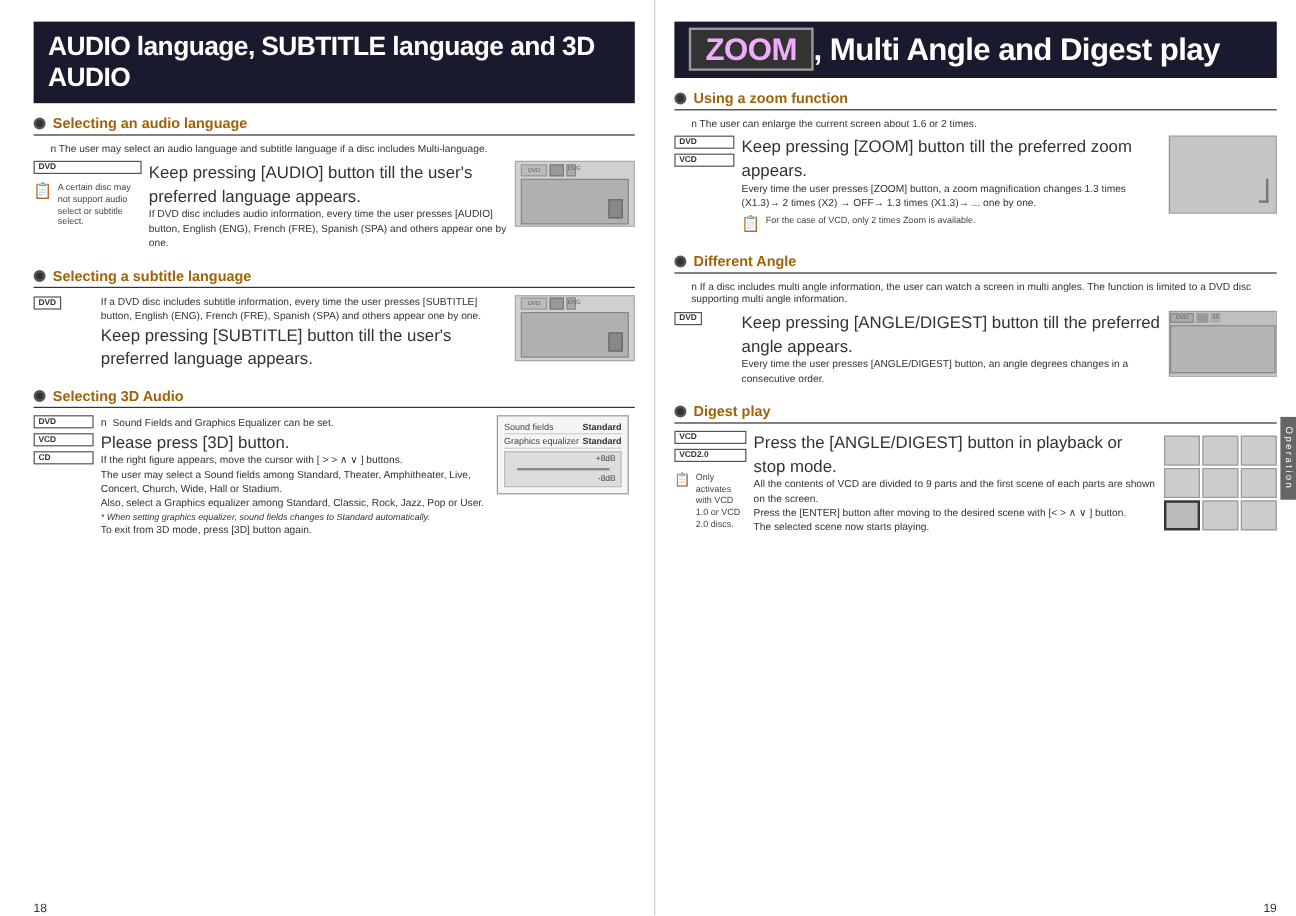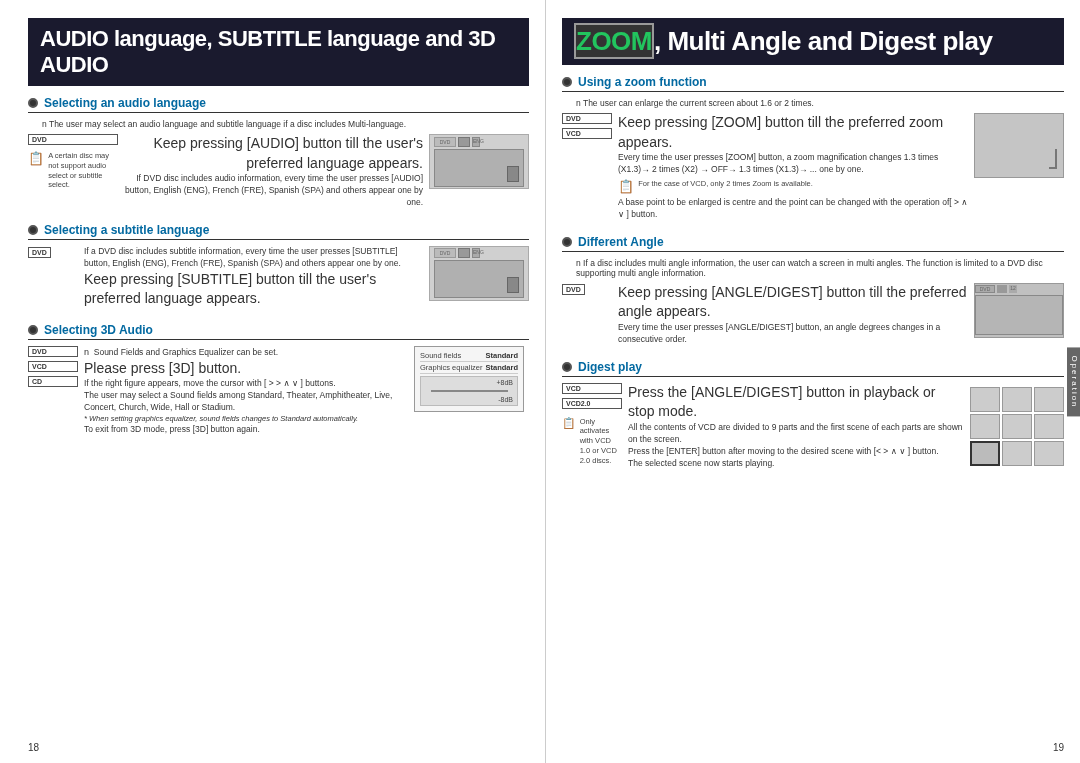--- a/index.html
+++ b/index.html
@@ -42,23 +42,23 @@
       background: #1a1a2e;
       color: #fff;
       font-size: 26px;
       font-weight: bold;
       padding: 8px 12px;
       margin-bottom: 10px;
       letter-spacing: -0.5px;
     }
     .page-title-right .zoom-word {
       background: #333;
-      color: #22c55e;
+      color: #f0abfc;
       border: 2px solid #999;
-      padding: 1px 0;
+      padding: 1px 12px;
     }
     .section {
       margin-bottom: 14px;
     }
     .section-header {
       display: flex;
       align-items: center;
       border-bottom: 1px solid #333;
       margin-bottom: 6px;
       padding-bottom: 2px;
@@ -68,21 +68,21 @@
       height: 10px;
       border-radius: 50%;
       background: #333;
       border: 2px solid #555;
       margin-right: 6px;
       flex-shrink: 0;
     }
     .section-title {
       font-size: 12px;
       font-weight: bold;
-      color: #0369a1;
+      color: #a16207;
     }
     .intro-text {
       font-size: 8.5px;
       color: #333;
       margin-bottom: 5px;
       padding-left: 14px;
     }
     .intro-text::before {
       content: 'n  ';
     }
@@ -131,21 +131,21 @@
       color: #444;
       line-height: 1.3;
     }
     .note-row {
       display: flex;
       align-items: flex-start;
       gap: 4px;
     }
     .page-number {
       position: absolute;
-      bottom: 10px;
+      bottom: 0;
       font-size: 10px;
       color: #333;
     }
     .page-number-left { left: 16px; }
     .page-number-right { right: 16px; }
     .operation-tab {
       position: absolute;
       right: -2px;
       top: 50%;
       transform: translateY(-50%);
@@ -232,21 +232,21 @@
       </div>
       <div class="intro-text">The user may select an audio language and subtitle language if a disc includes Multi-language.</div>
       <div class="section-body">
         <div style="display:flex;flex-direction:column;gap:4px;flex-shrink:0;width:90px;">
           <span class="badge">DVD</span>
           <div class="note-row">
             <span style="font-size:13px;color:#555;">📋</span>
             <span class="side-note">A certain disc may not support audio select or subtitle select.</span>
           </div>
         </div>
-        <div class="section-content" style="flex:1;text-align:right;">
+        <div class="section-content" style="flex:1;">
           <div class="content-text">
             <span class="bold-line">Keep pressing [AUDIO] button till the user's preferred language appears.</span>
           </div>
           <div class="content-text">If DVD disc includes audio information, every time the user presses [AUDIO] button, English (ENG), French (FRE), Spanish (SPA) and others appear one by one.</div>
         </div>
         <div class="device-image">
           <div style="font-size:7px;color:#666;text-align:center;padding:2px;">
             <div style="display:flex;gap:2px;margin-bottom:2px;">
               <div style="width:22px;height:10px;background:#bbb;border:1px solid #999;font-size:5px;display:flex;align-items:center;justify-content:center;">DVD</div>
               <div style="width:12px;height:10px;background:#999;border:1px solid #777;"></div>
@@ -304,20 +304,21 @@
         <div class="section-content" style="flex:1;">
           <div class="content-text">
             <span style="font-size:9px;">n</span>&nbsp;
             <span>Sound Fields and Graphics Equalizer can be set.</span>
           </div>
           <div class="content-text">
             <span class="bold-line">Please press [3D] button.</span>
           </div>
           <div class="content-text">If the right figure appears, move the cursor with [ &gt; &gt; ∧ ∨ ] buttons.</div>
           <div class="content-text">The user may select a Sound fields among Standard, Theater, Amphitheater, Live, Concert, Church, Wide, Hall or Stadium.</div>
+          <div class="content-text">Also, select a Graphics equalizer among Standard, Classic, Rock, Jazz, Pop or User.</div>
           <div class="content-text" style="font-style:italic;font-size:7.5px;">* When setting graphics equalizer, sound fields changes to Standard automatically.</div>
           <div class="content-text">To exit from 3D mode, press [3D] button again.</div>
         </div>
         <div style="flex-shrink:0;width:115px;">
           <div class="sound-fields-box">
             <div class="sound-row">
               <span class="label">Sound fields</span>
               <span class="value">Standard</span>
             </div>
             <div class="sound-row">
@@ -355,21 +356,20 @@
         </div>
         <div class="section-content" style="flex:1;">
           <div class="content-text">
             <span class="bold-line">Keep pressing [ZOOM] button till the preferred zoom appears.</span>
           </div>
           <div class="content-text">Every time the user presses [ZOOM] button, a zoom magnification changes 1.3 times (X1.3)→  2 times (X2) → OFF→  1.3 times (X1.3)→  ... one by one.</div>
           <div class="note-row" style="margin:3px 0;">
             <span style="font-size:13px;color:#555;flex-shrink:0;">📋</span>
             <span class="side-note">For the case of VCD, only 2 times Zoom is available.</span>
           </div>
-          <div class="content-text">A base point to be enlarged is centre and the point can be changed with the operation of[ &gt; ∧ ∨ ] button.</div>
         </div>
         <div class="zoom-img-container">
           <div class="zoom-img-box">
             <div style="width:100%;height:100%;background:#c5c5c5;position:relative;">
               <div style="position:absolute;bottom:8px;right:6px;width:2px;height:20px;background:#777;"></div>
               <div style="position:absolute;bottom:8px;right:6px;width:8px;height:2px;background:#777;"></div>
             </div>
           </div>
         </div>
       </div>

